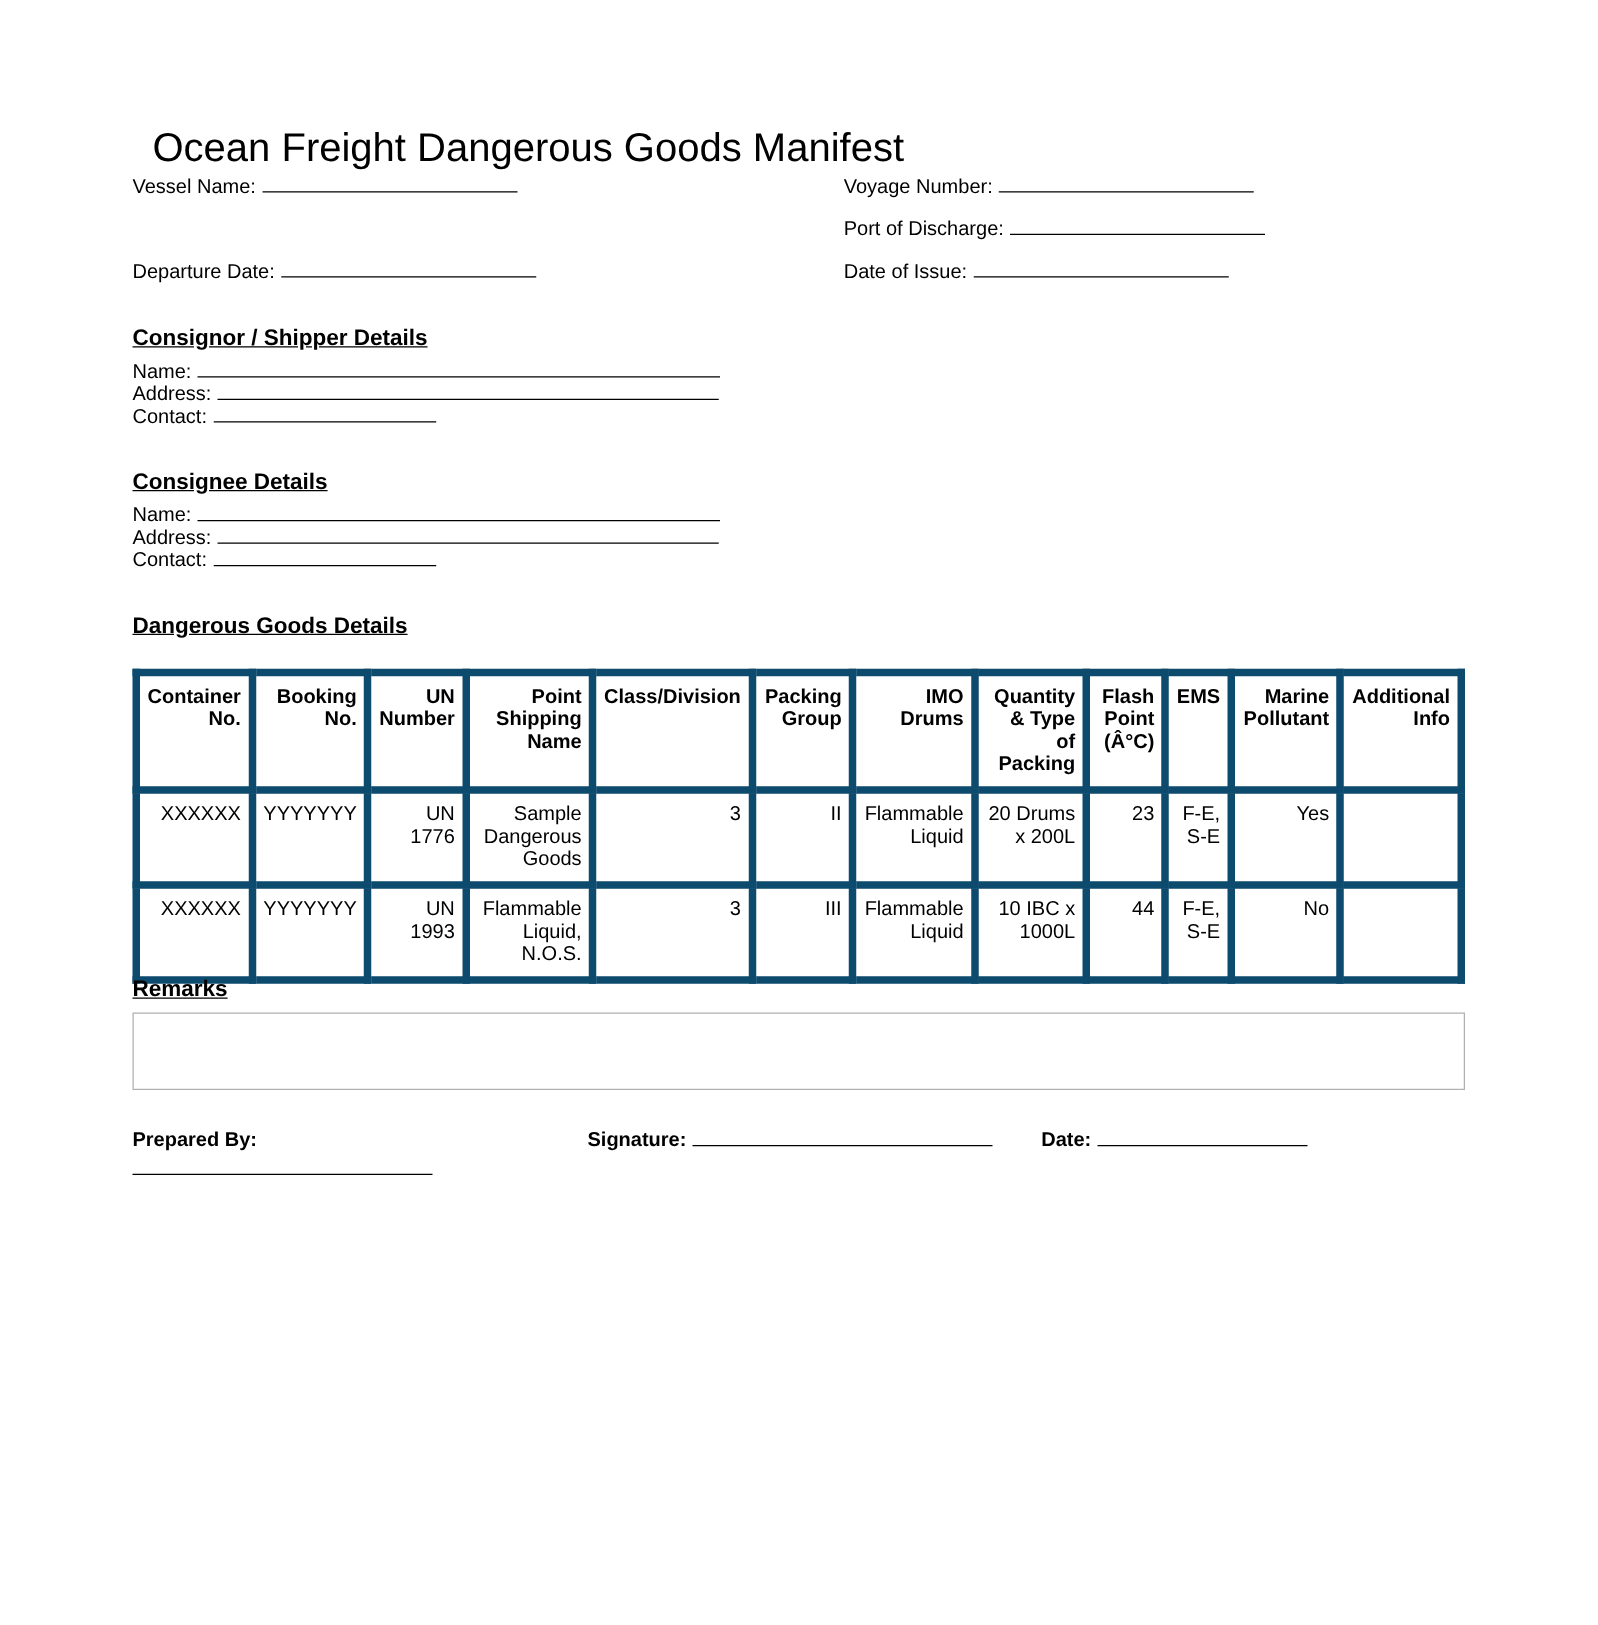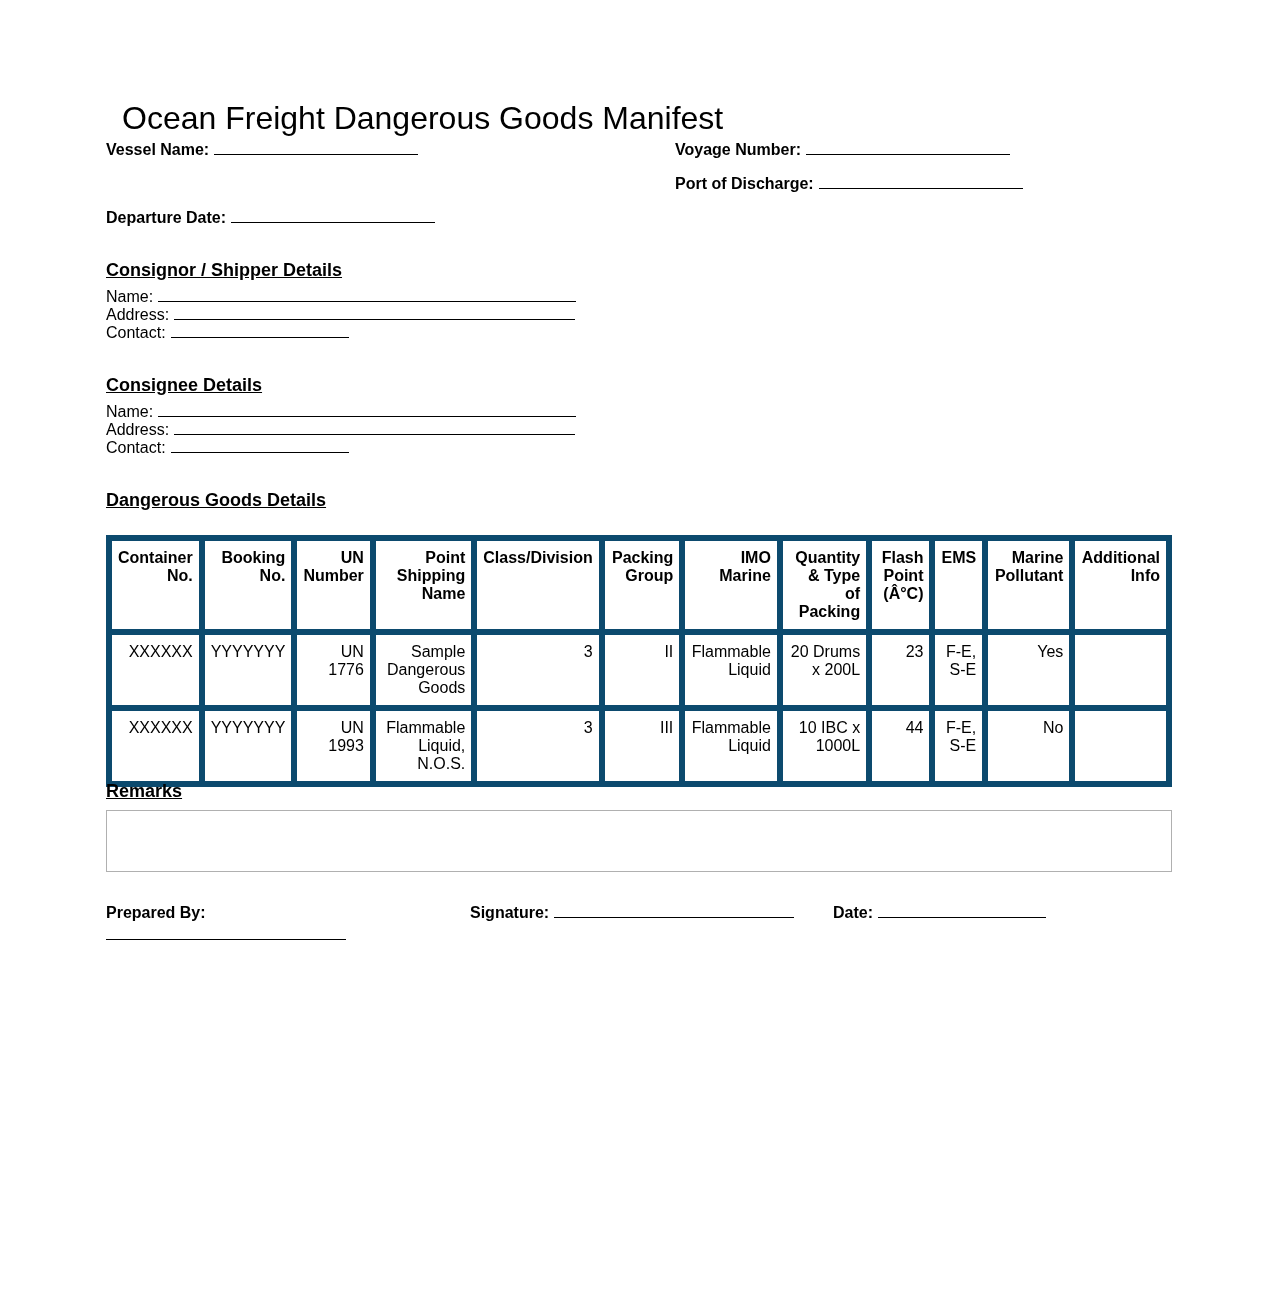--- a/index.html
+++ b/index.html
@@ -37,21 +37,21 @@
     left: 0;
     width: 1066px;
   }
   .meta-row {
     height: 34px;
     position: relative;
   }
   .meta-field {
     position: absolute;
     top: 0;
-    font-weight: bold;
+    font-weight: normal;
     font-size: 16px;
     line-height: 22px;
     white-space: nowrap;
   }
   .meta-field.left { left: 0; }
   .meta-field.right { left: 569px; }
   .blank {
     display: inline-block;
     border-bottom: 1px solid #000;
     vertical-align: baseline;
@@ -153,20 +153,23 @@
       </div>
     </div>
     <div class="meta-row">
       <div class="meta-field right">
         <span>Port of Discharge:</span><span class="blank" style="width:204px"></span>
       </div>
     </div>
     <div class="meta-row">
       <div class="meta-field left">
         <span>Departure Date:</span><span class="blank" style="width:204px"></span>
+      </div>
+      <div class="meta-field right">
+        <span>Date of Issue:</span><span class="blank" style="width:204px"></span>
       </div>
     </div>
   </div>
 
   <h3 class="section-title" style="top:259px">Consignor / Shipper Details</h3>
   <div class="party-block" style="top:288px">
     <div class="party-line">
       <span>Name:</span><span class="blank" style="width:418px"></span>
     </div>
     <div class="party-line">
@@ -208,21 +211,21 @@
       <col style="width:97px">
     </colgroup>
     <thead>
       <tr>
         <th>Container No.</th>
         <th>Booking No.</th>
         <th>UN Number</th>
         <th>Point Shipping Name</th>
         <th>Class/Division</th>
         <th>Packing Group</th>
-        <th>IMO Marine</th>
+        <th>IMO Drums</th>
         <th>Quantity &amp; Type of Packing</th>
         <th>Flash Point (Â°C)</th>
         <th>EMS</th>
         <th>Marine Pollutant</th>
         <th>Additional Info</th>
       </tr>
     </thead>
     <tbody>
       <tr>
         <td>XXXXXX</td>

